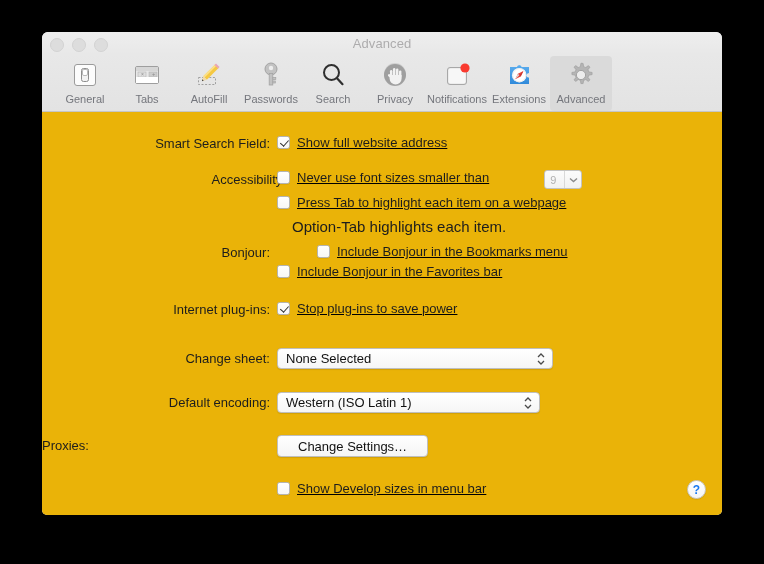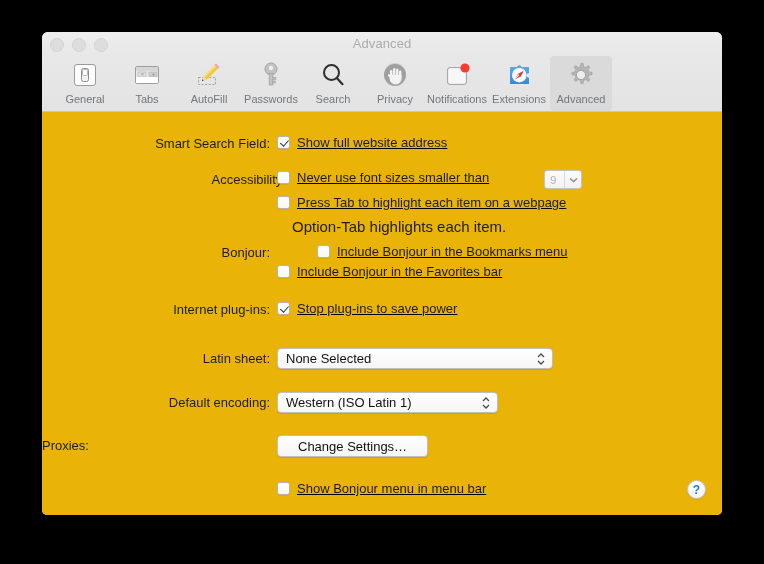--- a/index.html
+++ b/index.html
@@ -458,38 +458,38 @@
       <div class="row-label">Internet plug-ins:</div>
     </div>
     <div class="row" style="left:235px; top:189px;">
       <label class="cb-line">
         <span class="checkbox checked"></span>
         <span class="cb-text">Stop plug-ins to save power</span>
       </label>
     </div>
 
     <div class="row" style="left:0; top:239px; width:228px; justify-content:flex-end;">
-      <div class="row-label">Latin sheet:</div>
+      <div class="row-label">Change sheet:</div>
     </div>
     <div class="popup" style="position:absolute; left:235px; top:236px; width:276px;text-align:center;">
       <span class="ptext">None Selected</span>
       <span class="parrows">
         <svg width="8" height="5" viewBox="0 0 8 5">
             <polyline points="1,4 4,1 7,4" fill="none" stroke="#4a4a4a" stroke-width="1.3"></polyline>
           </svg>
         <svg width="8" height="5" viewBox="0 0 8 5">
             <polyline points="1,1 4,4 7,1" fill="none" stroke="#4a4a4a" stroke-width="1.3"></polyline>
           </svg>
       </span>
     </div>
 
     <div class="row" style="left:0; top:283px; width:228px; justify-content:flex-end;">
       <div class="row-label">Default encoding:</div>
     </div>
-    <div class="popup" style="position:absolute; left:235px; top:280px; width:221px;">
+    <div class="popup" style="position:absolute; left:235px; top:280px; width:263px;">
       <span class="ptext">Western (ISO Latin 1)</span>
       <span class="parrows">
         <svg width="8" height="5" viewBox="0 0 8 5">
             <polyline points="1,4 4,1 7,4" fill="none" stroke="#4a4a4a" stroke-width="1.3"></polyline>
           </svg>
         <svg width="8" height="5" viewBox="0 0 8 5">
             <polyline points="1,1 4,4 7,1" fill="none" stroke="#4a4a4a" stroke-width="1.3"></polyline>
           </svg>
       </span>
     </div>
@@ -497,20 +497,20 @@
     <div class="row" style="left:0; top:326px; width:228px; justify-content:flex-start;">
       <div class="row-label">Proxies:</div>
     </div>
     <div style="position:absolute; left:235px; top:323px;">
       <span class="pushbtn">Change Settings…</span>
     </div>
 
     <div class="row" style="left:235px; top:369px;">
       <label class="cb-line">
         <span class="checkbox"></span>
-        <span class="cb-text">Show Bonjour menu in menu bar</span>
+        <span class="cb-text">Show Develop sizes in menu bar</span>
       </label>
     </div>
 
     <div id="help-button">?</div>
 
   </div>
 </div>
 
 </body></html>

